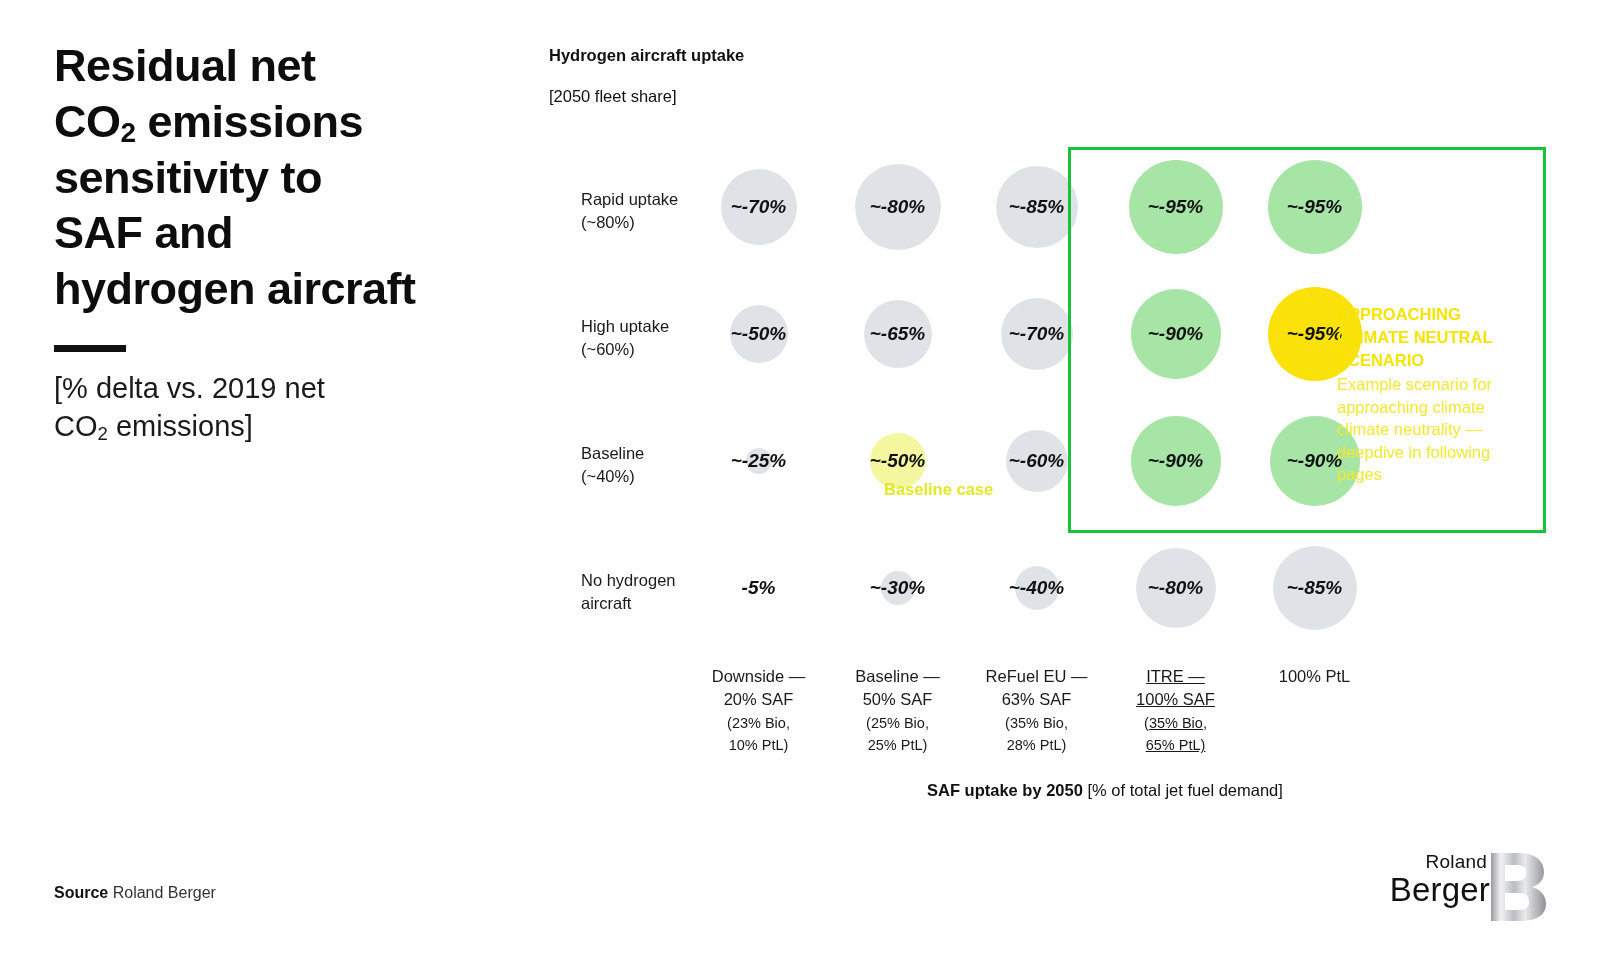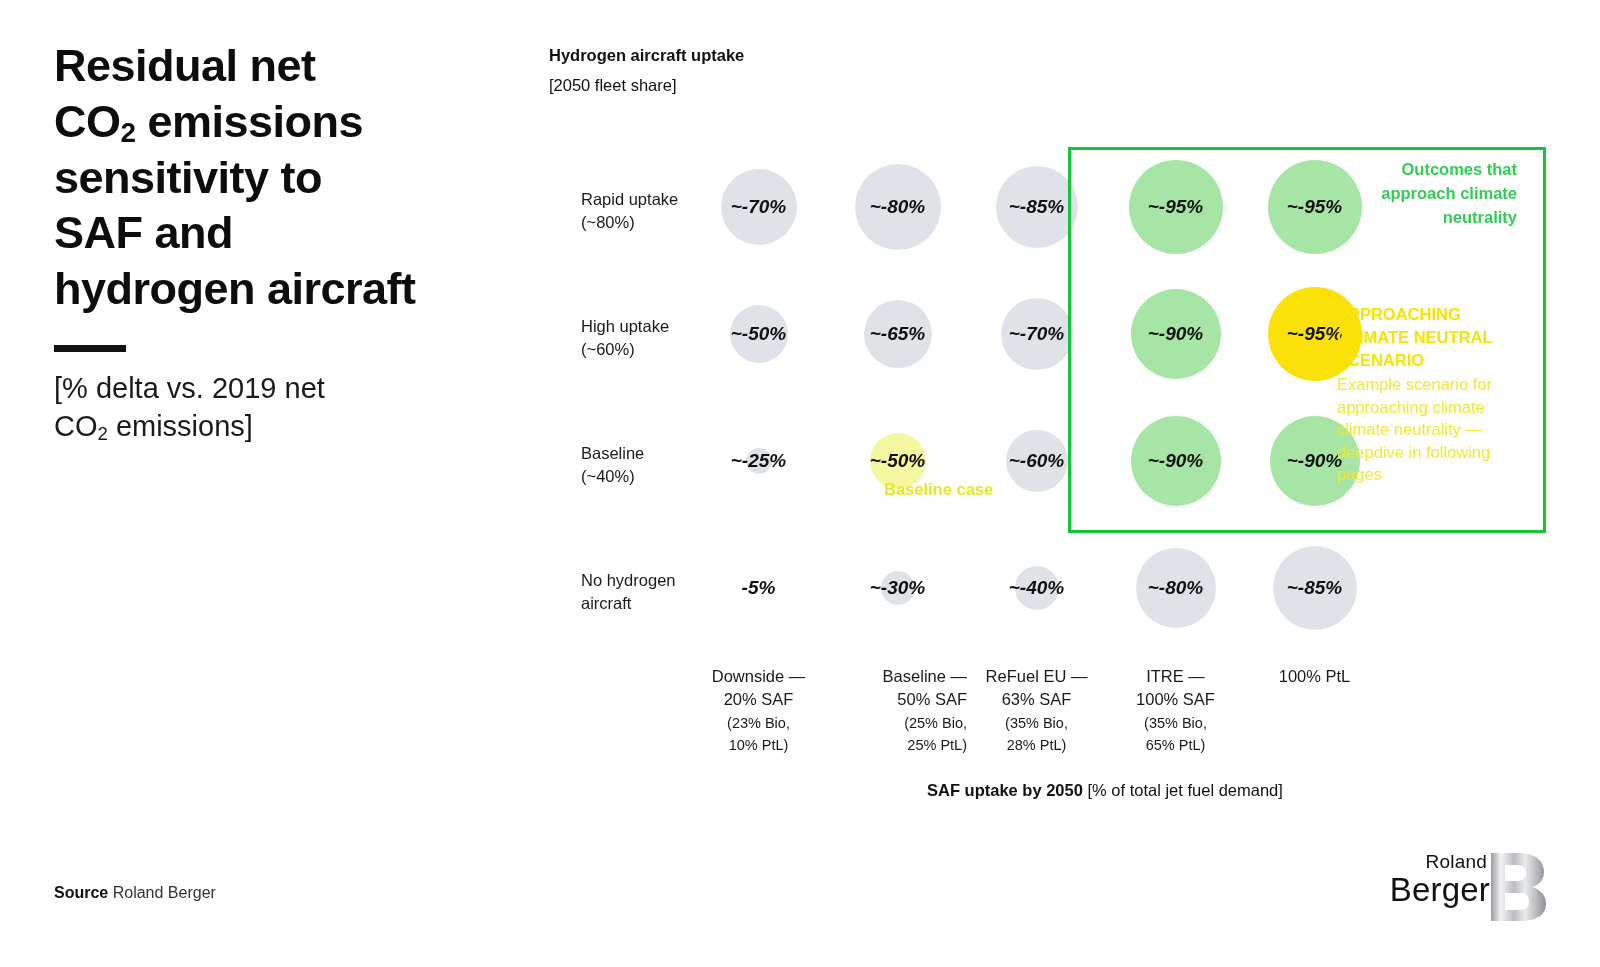--- a/index.html
+++ b/index.html
@@ -31,21 +31,21 @@
     margin-top: 17px; font-size: 29px; line-height: 1.32; color: #1a1a1a;
     font-weight: normal;
   }
   #subtitle sub { font-size: 0.64em; vertical-align: baseline;
                   position: relative; top: 4px; }
 
   
   #yaxis-header { position: absolute; left: 549px; top: 46px; }
   #yaxis-header .h1 { font-size: 16.5px; font-weight: bold; color: #111; }
   #yaxis-header .h2 { font-size: 16.5px; font-weight: normal; color: #111;
-                      margin-top: 11px; }
+                      margin-top: 22px; }
 
   
   #matrix { position: absolute; left: 549px; top: 160px; }
   .row { position: relative; height: 127px; }
   .row-label {
     position: absolute; left: 0; top: 28px; width: 152px;
     font-size: 16.5px; line-height: 1.38; color: #1a1a1a; margin-left: 32px;
   }
   .cells { position: absolute; left: 140px; top: 0; }
   .cell {
@@ -248,34 +248,33 @@
           <div class="cell" style="left: 556px;">
             <div class="bubble" style="width: 84px; height: 84px; background: rgb(223, 227, 232);"></div>
             <div class="bubble-val">~-85%</div>
           </div>
         </div>
       </div>
     </div>
 
   <div id="green-box" style="border-color: rgb(23, 196, 55);"></div>
 
-  <div id="ann-green">Outcomes that approach climate neutrality</div>
 
   <div id="ann-yellow">
     <div class="head">APPROACHING CLIMATE NEUTRAL SCENARIO</div>
     <div class="body">Example scenario for approaching climate climate neutrality — deepdive in following pages</div>
   </div>
 
   <div id="ann-baseline">Baseline case</div>
 
   <div id="col-labels">
       <div class="col-label" style="left: 0px;"><span>Downside —</span><br><span>20% SAF</span><br><span class="sub">(23% Bio,</span><br><span class="sub">10% PtL)</span></div>
-      <div class="col-label" style="left: 139px; text-align: right;"><span>Baseline —</span><br><span>50% SAF</span><br><span class="sub">(25% Bio,</span><br><span class="sub">25% PtL)</span></div>
+      <div class="col-label" style="left: 139px;"><span>Baseline —</span><br><span>50% SAF</span><br><span class="sub">(25% Bio,</span><br><span class="sub">25% PtL)</span></div>
       <div class="col-label" style="left: 278px;"><span>ReFuel EU —</span><br><span>63% SAF</span><br><span class="sub">(35% Bio,</span><br><span class="sub">28% PtL)</span></div>
-      <div class="col-label" style="left: 417px;"><span>ITRE —</span><br><span>100% SAF</span><br><span class="sub">(35% Bio,</span><br><span class="sub">65% PtL)</span></div>
+      <div class="col-label" style="left: 417px; text-decoration: underline;"><span>ITRE —</span><br><span>100% SAF</span><br><span class="sub">(35% Bio,</span><br><span class="sub">65% PtL)</span></div>
       <div class="col-label" style="left: 556px;"><span>100% PtL</span></div>
     </div>
 
   <div id="xaxis-caption">
     <b>SAF uptake by 2050</b><span> [% of total jet fuel demand]</span>
   </div>
 
   <div id="source">
     <b>Source</b><span> Roland Berger</span>
   </div>

